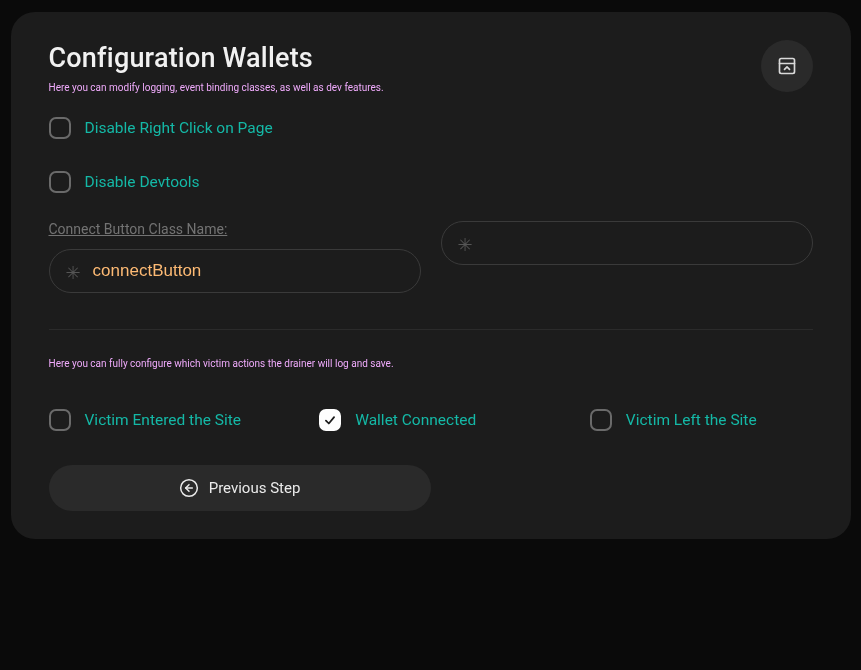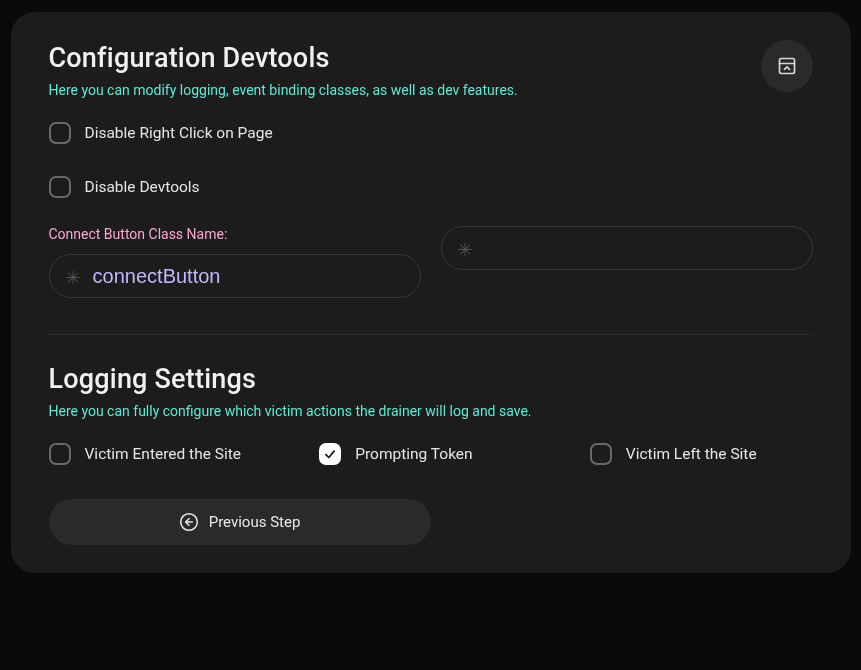--- a/index.html
+++ b/index.html
@@ -24,22 +24,22 @@
     align-items: flex-start;
   }
   .title {
     font-size: 27px;
     font-weight: 500;
     color: #f1f1f1;
     letter-spacing: 0.2px;
   }
   .subtitle {
     margin-top: 8px;
-    font-size: 14px;
-    color: #5eead4;
+    font-size: 10px;
+    color: #f0abfc;
   }
   .collapse-btn {
     width: 52px;
     height: 52px;
     border-radius: 50%;
     background: #2a2a2a;
     display: flex;
     align-items: center;
     justify-content: center;
     cursor: pointer;
@@ -65,21 +65,21 @@
     cursor: pointer;
     flex-shrink: 0;
   }
   .checkbox.checked {
     background: #fefefe;
     border-color: #fefefe;
   }
   .checkbox.checked svg { width: 14px; height: 14px; stroke: #1c1c1c; }
   .check-label {
     font-size: 15.5px;
-    color: #e5e5e5;
+    color: #14b8a6;
     font-weight: 400;
   }
   .help-circle {
     width: 22px;
     height: 22px;
     border: 1.5px solid #7a7a7a;
     border-radius: 50%;
     display: inline-flex;
     align-items: center;
     justify-content: center;
@@ -90,53 +90,54 @@
   }
 
   .input-row {
     display: grid;
     grid-template-columns: 1fr 1fr;
     gap: 20px;
     margin-top: 28px;
   }
   .field-label {
     font-size: 14px;
-    color: #f9a8d4;
+    color: #737373;
     margin-bottom: 12px;
+    text-decoration: underline;
   }
   .input-wrap {
     display: flex;
     align-items: center;
     height: 44px;
     border: 1px solid #3a3a3a;
     border-radius: 22px;
     padding: 0 18px 0 16px;
     gap: 12px;
   }
   .asterisk { color: #555; font-size: 18px; line-height: 1; margin-top: 3px; }
   .input {
     flex: 1;
     background: transparent;
     border: none;
     outline: none;
-    color: #c4b5fd;
-    font-size: 20px;
+    color: #fdba74;
+    font-size: 17px;
   }
   .divider {
     height: 1px;
     background: #2b2b2b;
     margin: 36px 0 28px 0;
   }
 
   .log-grid {
     display: grid;
     grid-template-columns: repeat(3, 1fr);
     column-gap: 20px;
     row-gap: 22px;
-    margin-top: 24px;
+    margin-top: 40px;
     gap: 48px;
   }
   .log-item {
     display: flex;
     align-items: center;
     gap: 14px;
   }
 
   .btn-row {
     display: grid;
@@ -157,21 +158,21 @@
   }
   .btn svg { width: 20px; height: 20px; stroke: #eaeaea; }
 </style>
 </head>
 <body>
 
 <div class="card">
 
   <div class="card-header">
     <div>
-      <h1 class="title">Configuration Devtools</h1>
+      <h1 class="title">Configuration Wallets</h1>
       <p class="subtitle">Here you can modify logging, event binding classes, as well as dev features.</p>
     </div>
     <div class="collapse-btn">
       <svg viewBox="0 0 24 24" fill="none" stroke-width="2" stroke-linecap="round" stroke-linejoin="round">
         <rect x="3" y="3" width="18" height="18" rx="2"></rect>
         <line x1="3" y1="9" x2="21" y2="9"></line>
         <polyline points="9 16 12 13 15 16"></polyline>
       </svg>
     </div>
   </div>
@@ -195,35 +196,34 @@
     </div>
     <div>
       <div class="input-wrap">
         <span class="asterisk">✳</span>
       </div>
     </div>
   </div>
 
   <div class="divider"></div>
 
-  <h1 class="title">Logging Settings</h1>
   <p class="subtitle">Here you can fully configure which victim actions the drainer will log and save.</p>
 
   <div class="log-grid">
     <div class="log-item">
       <span class="checkbox"></span>
       <span class="check-label">Victim Entered the Site</span>
     </div>
     <div class="log-item">
       <span class="checkbox checked">
         <svg viewBox="0 0 24 24" fill="none" stroke-width="3" stroke-linecap="round" stroke-linejoin="round">
             <polyline points="5 13 10 18 19 7"></polyline>
           </svg>
       </span>
-      <span class="check-label">Prompting Token</span>
+      <span class="check-label">Wallet Connected</span>
     </div>
     <div class="log-item">
       <span class="checkbox"></span>
       <span class="check-label">Victim Left the Site</span>
     </div>
   </div>
 
   <div class="btn-row">
     <div class="btn">
       <svg viewBox="0 0 24 24" fill="none" stroke-width="1.8" stroke-linecap="round" stroke-linejoin="round">

